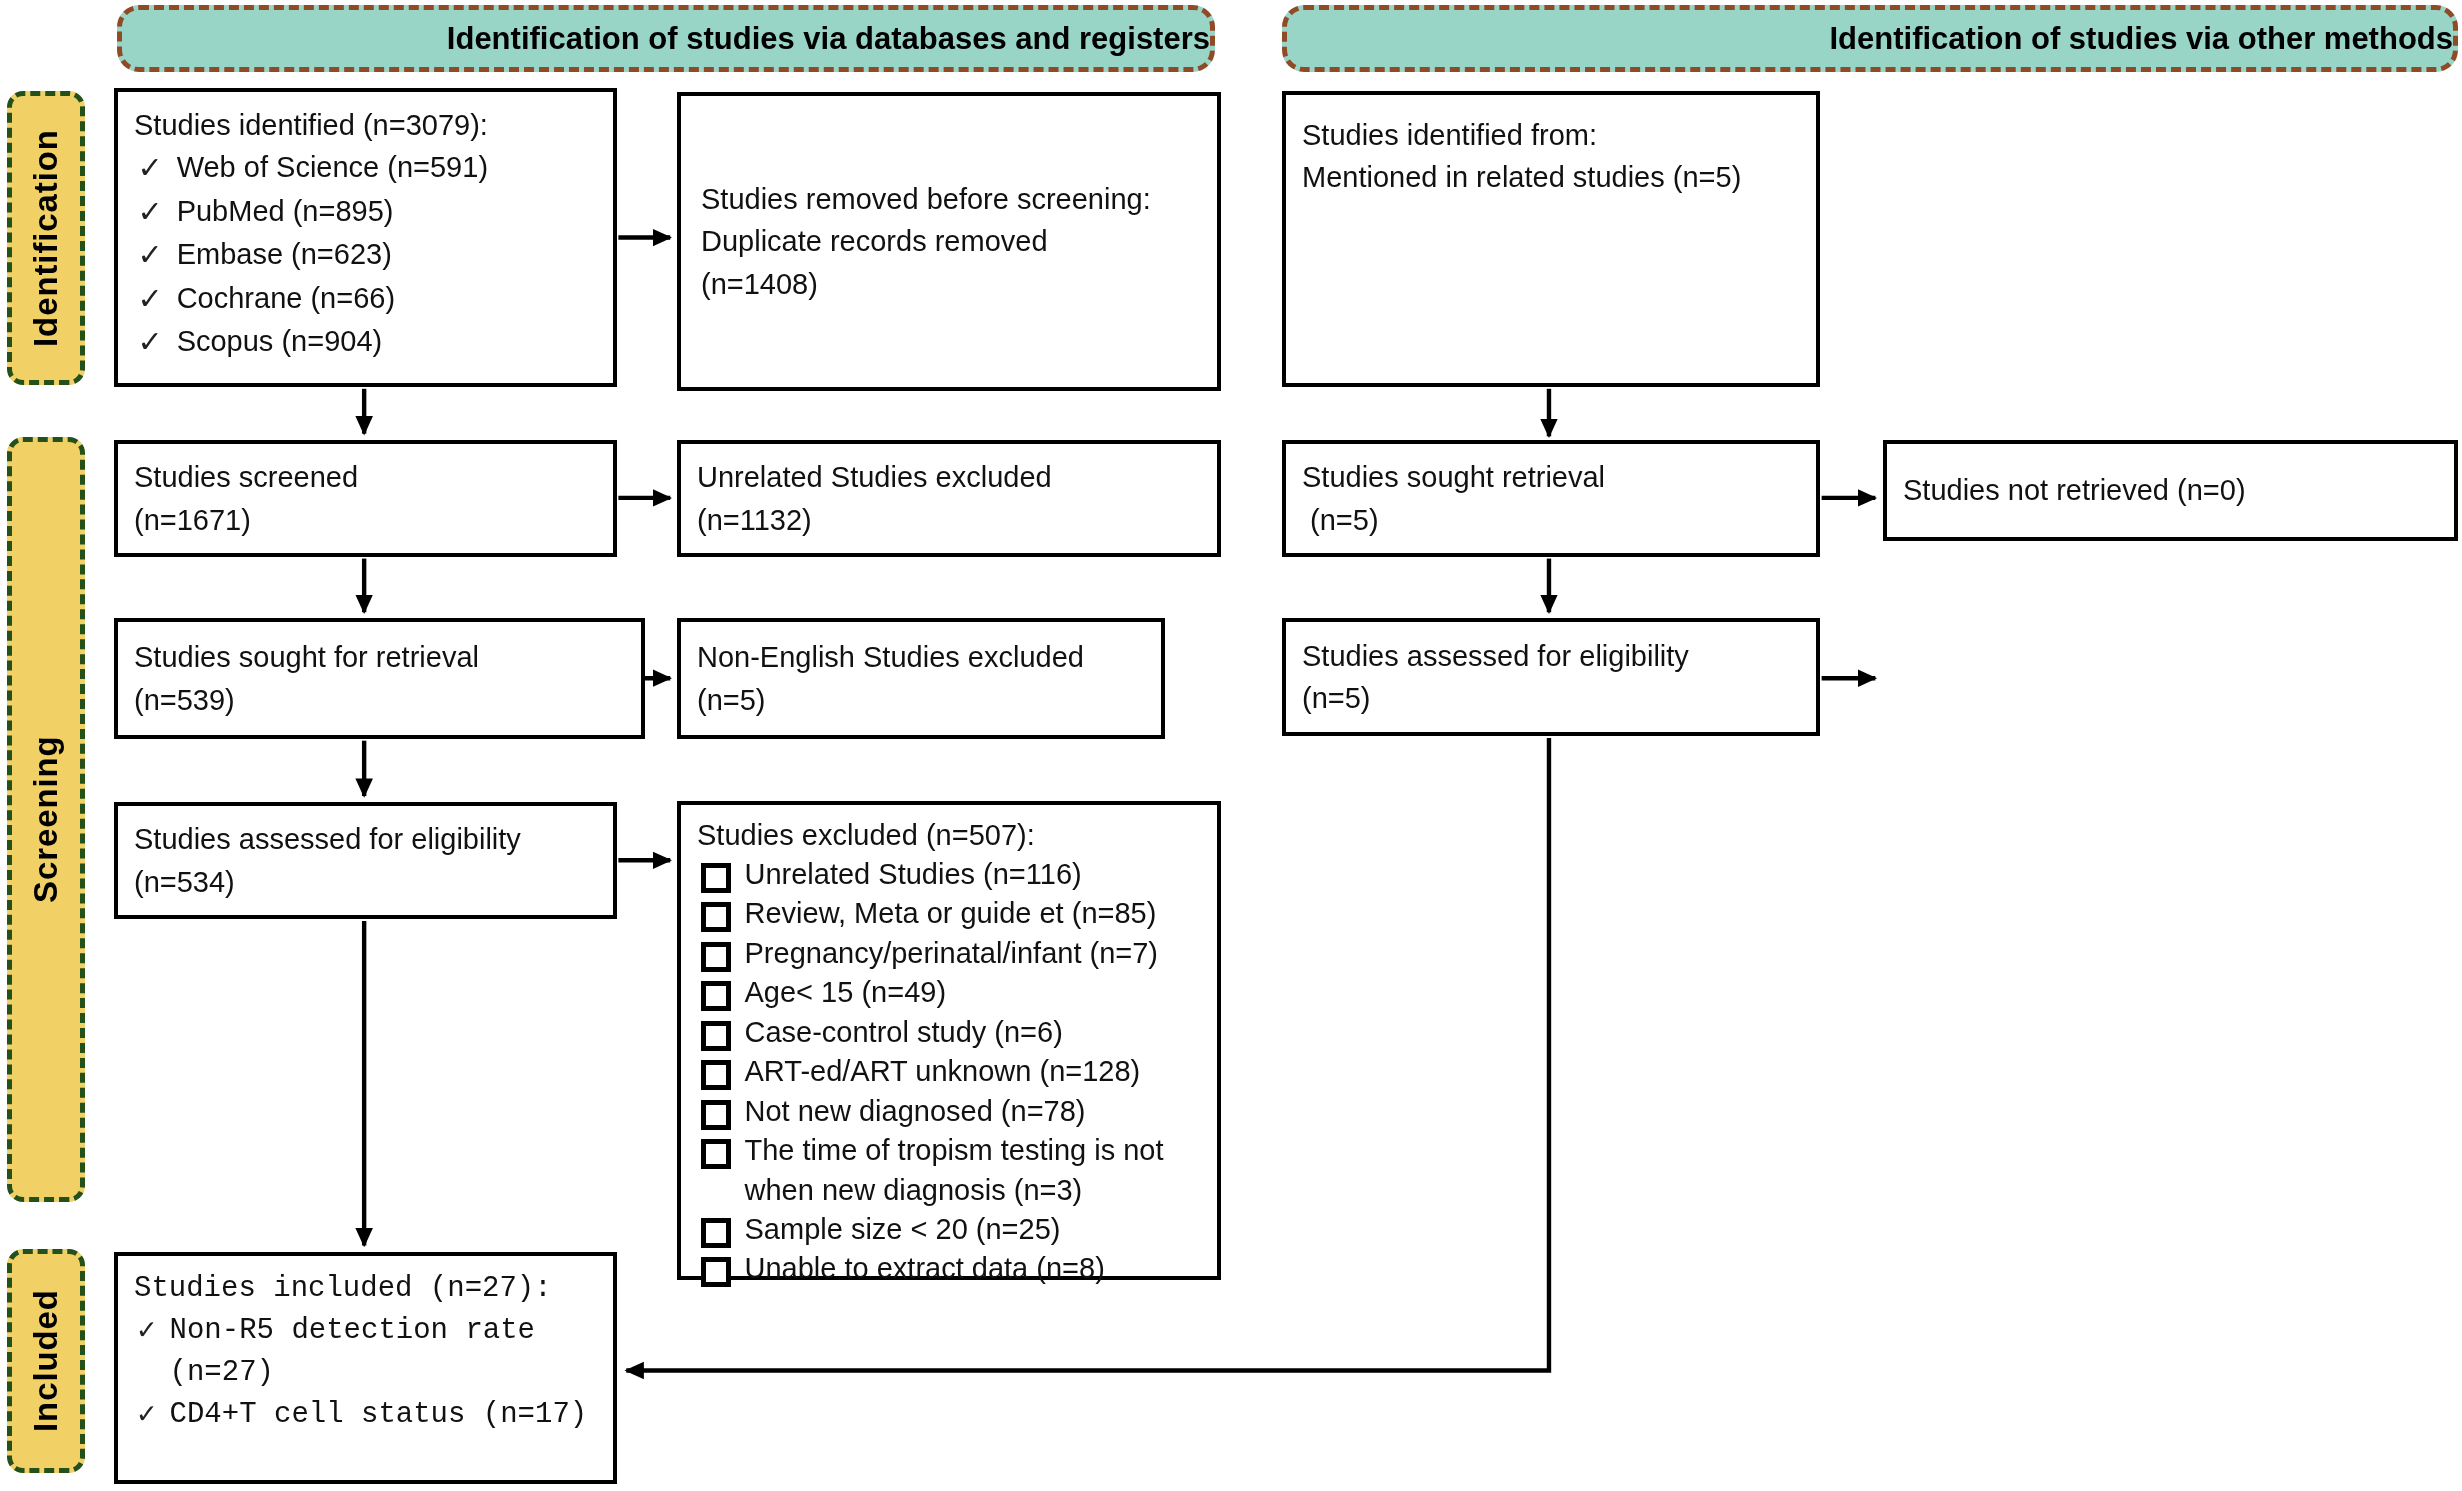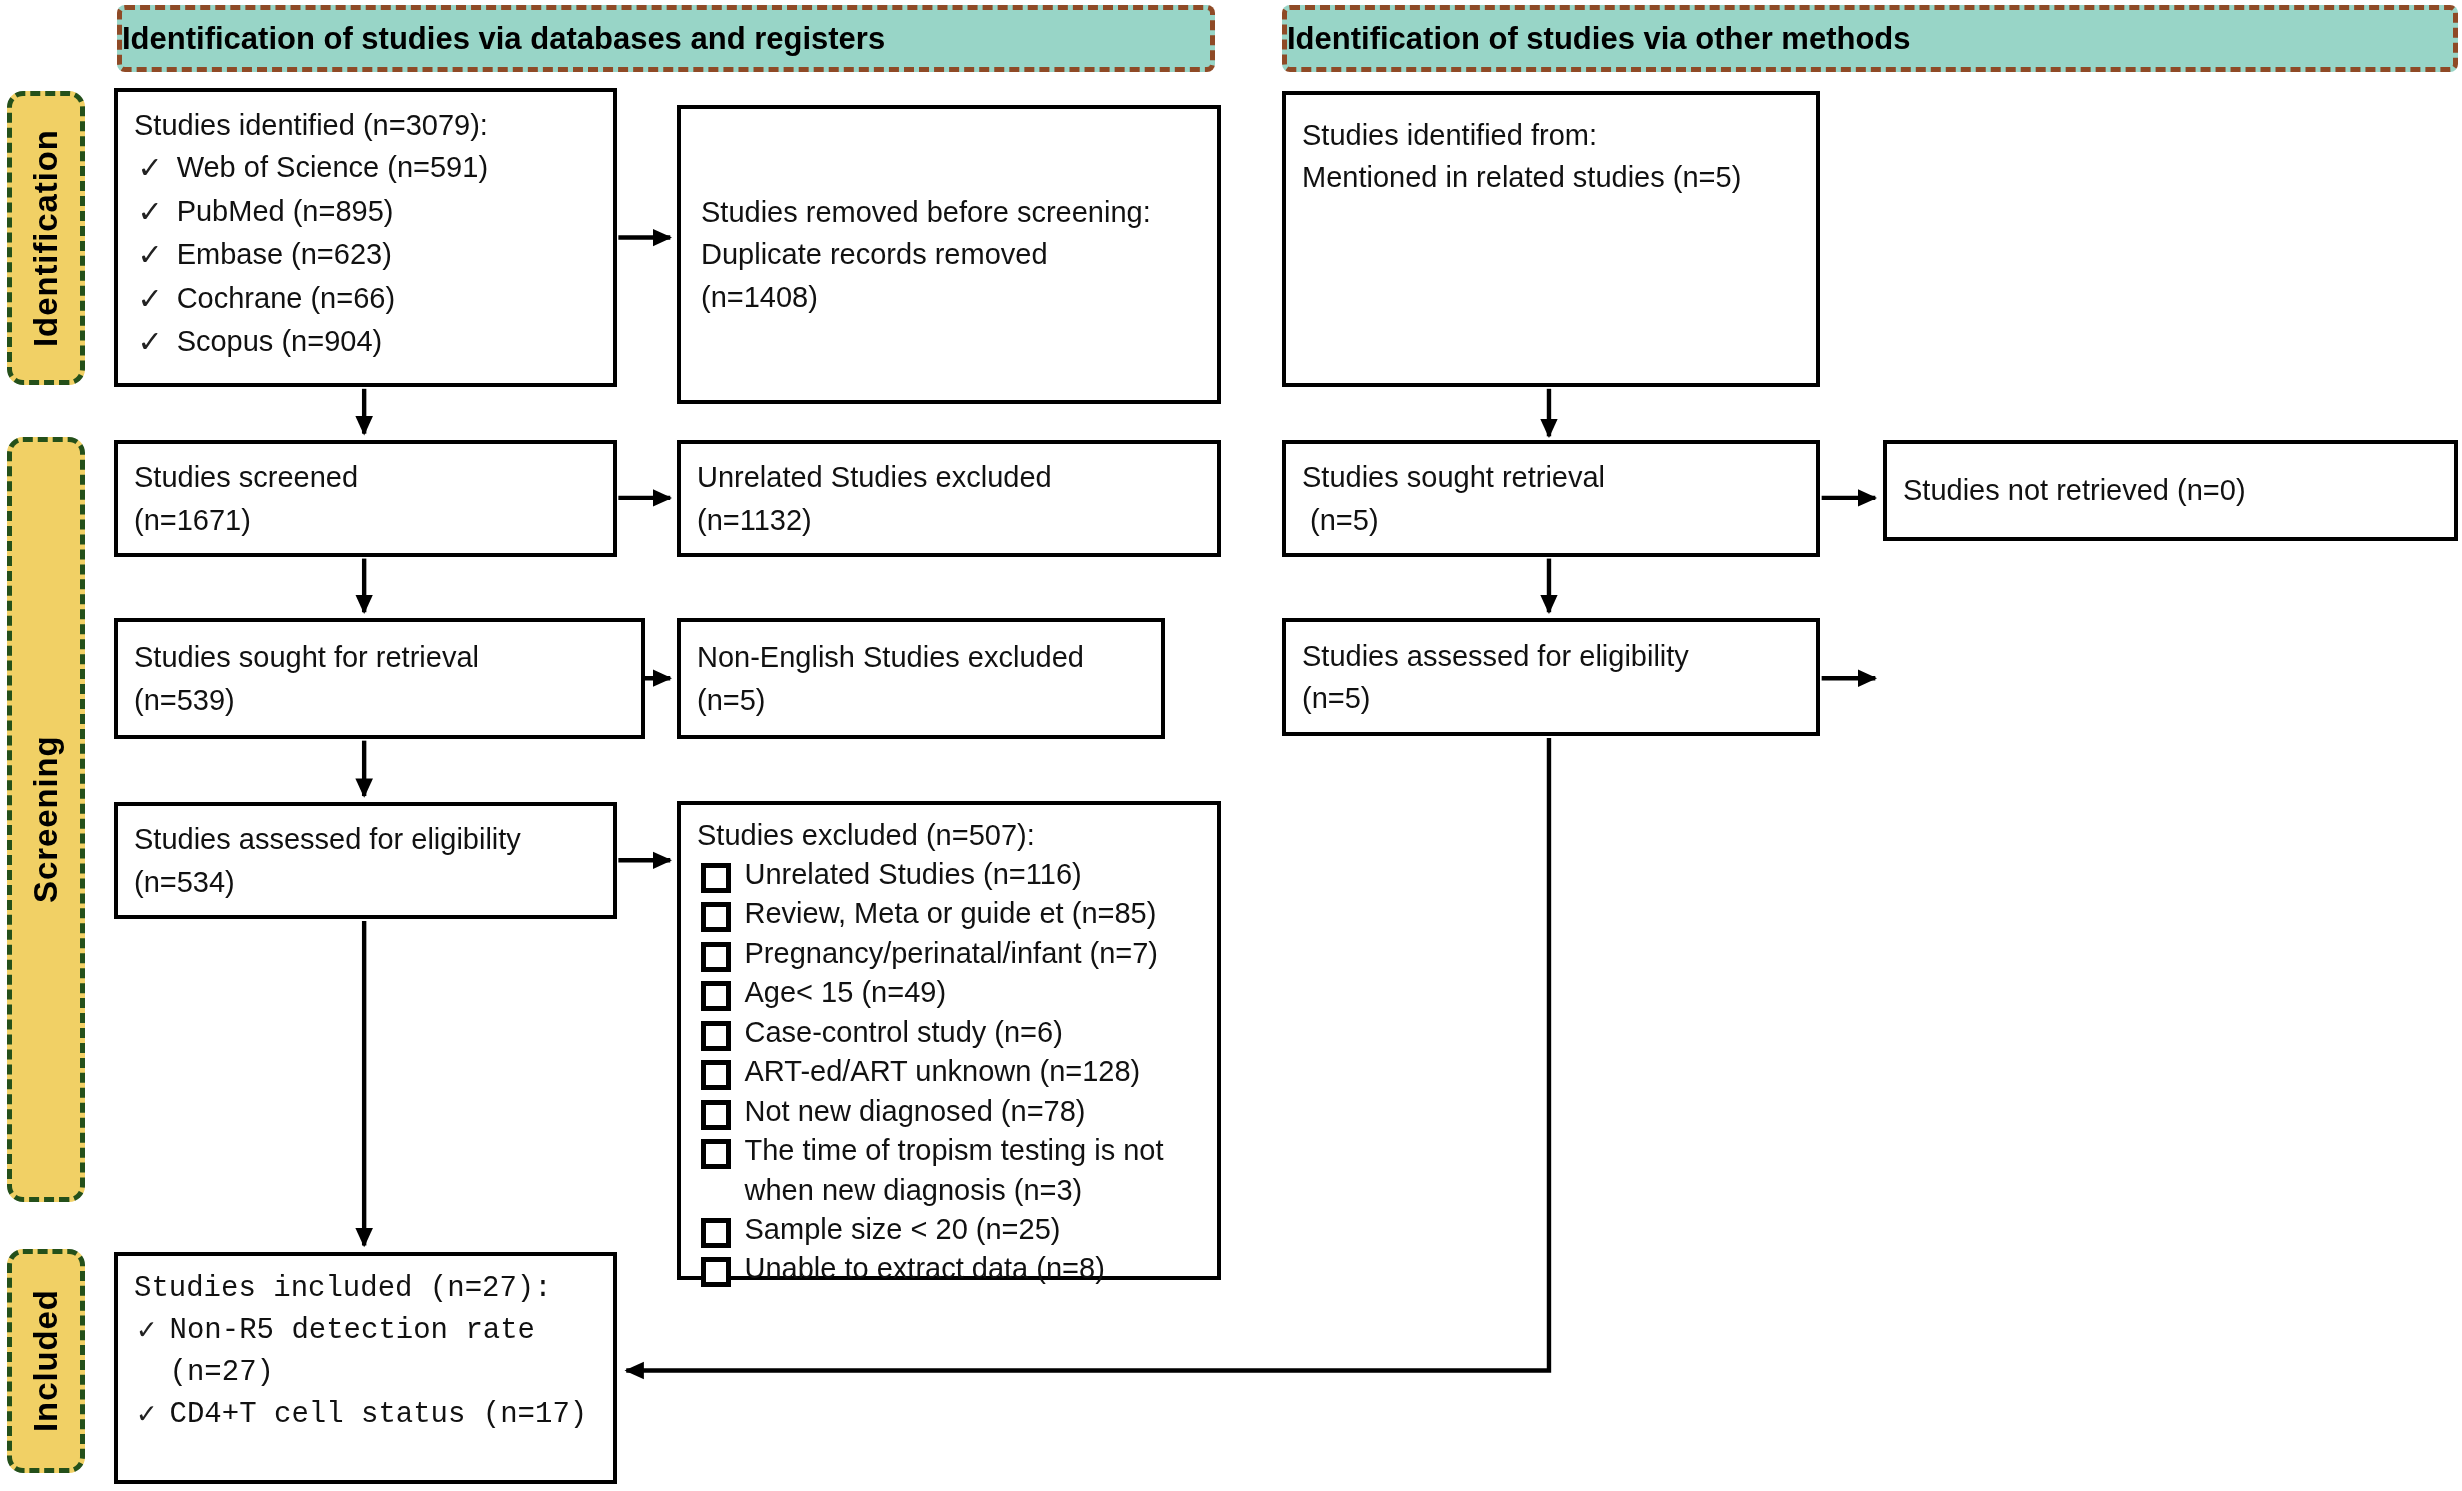--- a/index.html
+++ b/index.html
@@ -5,22 +5,22 @@
   html,body { margin:0; padding:0; background:#ffffff; }
   #canvas {
     position:relative; width:2462px; height:1491px; background:#ffffff;
     font-family:"Liberation Sans", sans-serif; color:#111111;
   }
   #connectors { position:absolute; left:0; top:0; width:2462px; height:1491px; pointer-events:none; }
 
   
   .banner {
     position:absolute; box-sizing:border-box;
-    background:#98d5c7; border:5.3px dashed #8f4a26; border-radius:8px;
-    display:flex; align-items:center; justify-content:flex-start;
+    background:#98d5c7; border:5.3px dashed #8f4a26; border-radius:22px;
+    display:flex; align-items:center; justify-content:flex-end;
     font-weight:bold; font-size:31px; color:#000;
   }
   #banner-left  { left:117px; top:5.3px;  width:1098px; height:67px; }
   #banner-right { left:1282px; top:5.3px; width:1176px; height:67px; }
 
   
   .side-label {
     position:absolute; box-sizing:border-box;
     background:#f1d065; border:5.3px dashed #24501a; border-radius:16px;
     display:flex; align-items:center; justify-content:center;
@@ -42,21 +42,21 @@
 
   .chk-row { display:flex; align-items:flex-start; gap:14px; padding-left:3.5px; }
   .check-glyph { flex:none; font-size:30px; color:#222; }
   .sq {
     flex:none; width:20px; height:20px; border:5.3px solid #000;
     margin-top:8px; box-sizing:content-box; background:#fff;
   }
   .chk-label { flex:1; }
 
   #box-identified       { left:114px;  top:88px;  width:503px; height:299px; }
-  #box-removed          { left:677px;  top:105px;  width:544px; height:299px;padding-left:20px; }
+  #box-removed          { left:677px;  top:92px;  width:544px; height:299px;padding-left:20px; }
   #box-identified-other { left:1282px; top:91px;  width:538px; height:296px; padding-top:19.4px; }
 
   #box-screened         { left:114px;  top:440px;  width:503px; height:117px; }
   #box-unrelated        { left:677px;  top:440px;  width:544px; height:117px; }
   #box-sought-other     { left:1282px; top:440px;  width:538px; height:117px; }
   #box-not-retrieved    { left:1883px; top:440px;  width:575px; height:101px; }
 
   #box-sought           { left:114px;  top:618px;  width:531px; height:121px; }
   #box-non-english      { left:677px;  top:618px;  width:488px; height:121px; }
   #box-assessed-other   { left:1282px; top:618px;  width:538px; height:118px; }

